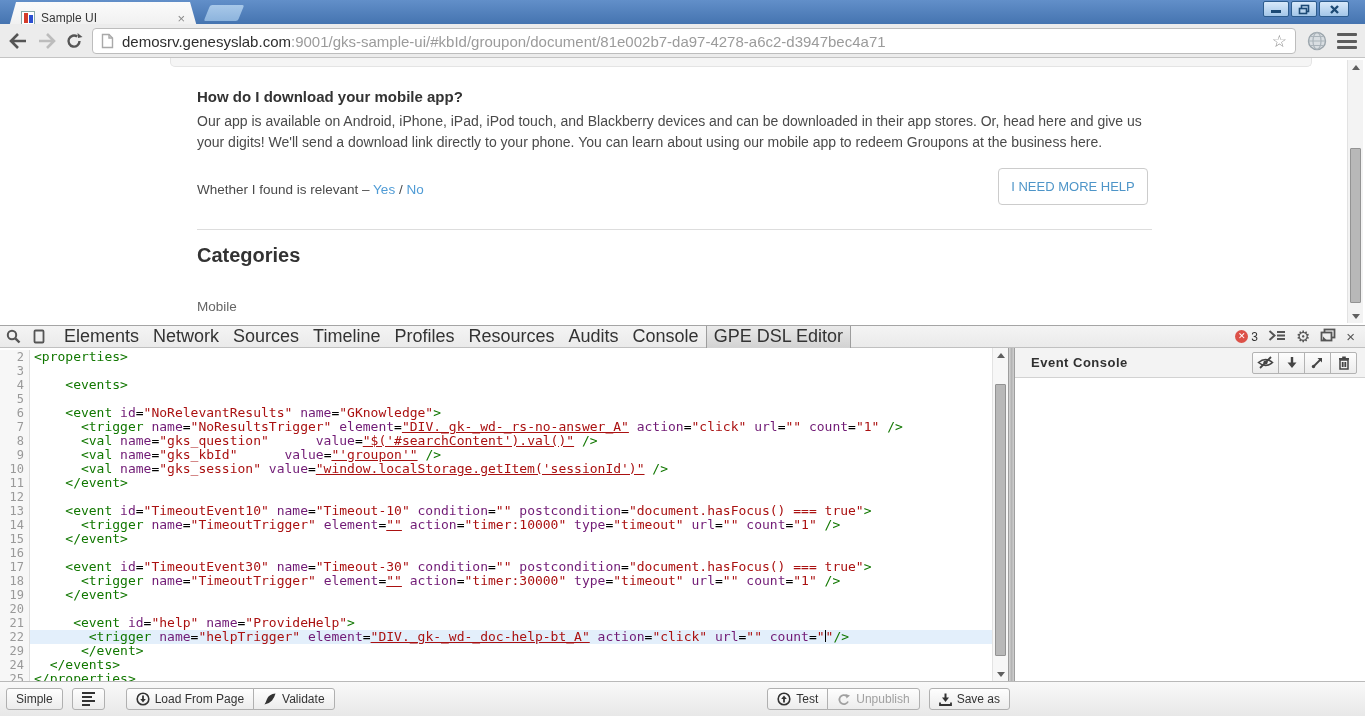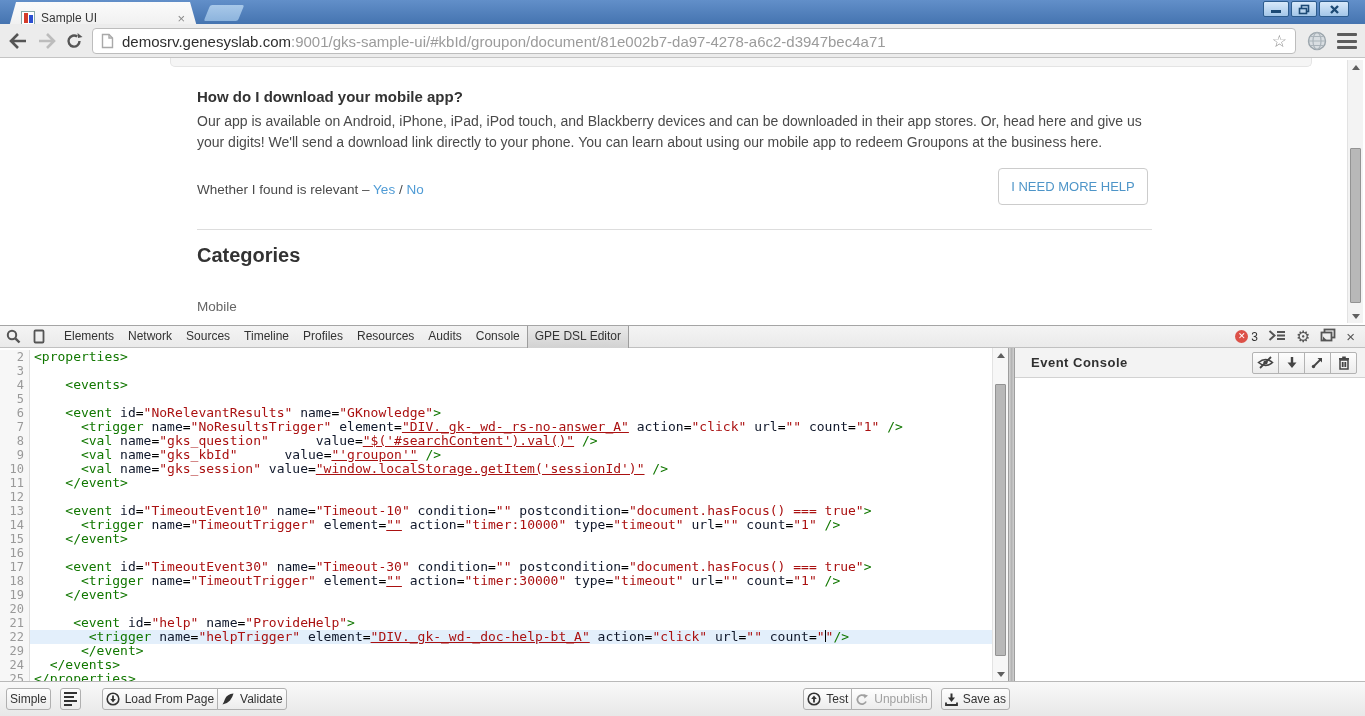--- a/index.html
+++ b/index.html
@@ -65,38 +65,38 @@
   #page-scroll { right:2px; top:2px; width:16px; height:263px; border-left:1px solid #e2e2e2; }
   #page-scroll .sb-thumb { top:88px; height:155px; }
 
   
   #devtools { position:absolute; left:0; top:325px; width:1365px; height:391px; background:#fff; border-top:1px solid #a5a5a5; }
   #dt-tabbar { position:absolute; left:0; top:0; width:1365px; height:22px;
     background:linear-gradient(#f4f4f4,#eaeaea); border-bottom:1px solid #c0c0c0;
     display:flex; align-items:center; }
   .dt-icon { padding:0 6px; display:flex; align-items:center; }
   #dt-tabs { display:flex; height:22px; margin-left:6px; }
-  .dt-tab { font-size:12px; color:#333; line-height:21px; padding:0 7px; white-space:nowrap; }
+  .dt-tab { font-size:18px; color:#333; line-height:21px; padding:0 7px; white-space:nowrap; }
   .dt-tab.sel { background:linear-gradient(#e9e9e9,#d2d2d2); border-left:1px solid #9d9d9d; border-right:1px solid #9d9d9d; }
   #dt-right { margin-left:auto; display:flex; align-items:center; gap:10px; padding-right:10px; }
   .err-badge { display:flex; align-items:center; gap:3px; font-size:12px; color:#333; }
   .err-dot { width:13px; height:13px; border-radius:50%; background:#dc5148; color:#fff; font-size:9px;
     display:flex; align-items:center; justify-content:center; line-height:1; }
   .gear { font-size:16px; color:#565656; line-height:1; }
   .dt-x { font-size:15px; color:#565656; line-height:1; }
 
   
   #editor { position:absolute; left:0; top:22px; width:1008px; height:333px; background:#fff; overflow:hidden; }
   #cm-lines { position:absolute; left:0; top:2px; right:16px; bottom:0; }
   .cm-row { display:flex; height:14px; white-space:pre; font-family:"DejaVu Sans Mono",monospace; font-size:13px; line-height:14px; }
   .cm-ln { flex:none; width:30px; padding-right:5px; text-align:right; color:#999; font-size:12px;
     background:#f7f7f7; border-right:1px solid #ddd; }
   .cm-lc { flex:1; padding-left:4px; overflow:hidden; }
   .cm-row.active .cm-lc { background:#e3effb; }
-  .tok-p { color:#000; } .tok-t { color:#117700; } .tok-a { color:#0f172a; }
+  .tok-p { color:#000; } .tok-t { color:#117700; } .tok-a { color:#701a75; }
   .tok-s { color:#aa1111; } .tok-u { color:#aa1111; text-decoration:underline; }
   .cm-cursor { display:inline-block; width:1px; height:12px; background:#000; vertical-align:-1px; }
   #editor-scroll { right:0; top:0; width:16px; height:333px; border-left:1px solid #e3e3e3; background:#f7f7f7; }
   #editor-scroll .sb-thumb { top:36px; height:272px; }
 
   
   #splitter { position:absolute; left:1008px; top:22px; width:7px; height:333px;
     background:linear-gradient(90deg,#d6d6d6,#b4b4b4,#d0d0d0); border-left:1px solid #9e9e9e; border-right:1px solid #9e9e9e; }
   #evconsole { position:absolute; left:1015px; top:22px; width:350px; height:333px; background:#fff; }
   #ev-header { height:30px; background:#f3f3f3; border-bottom:1px solid #d2d2d2;
@@ -106,21 +106,21 @@
   .ev-btn { width:27px; height:22px; border:1px solid #b3b3b3; margin-left:-1px;
     background:linear-gradient(#fdfdfd,#ececec); display:flex; align-items:center; justify-content:center; }
   .ev-btn:first-child { border-radius:2px 0 0 2px; margin-left:0; }
   .ev-btn:last-child { border-radius:0 2px 2px 0; }
 
   
   #dt-toolbar { position:absolute; left:0; top:355px; width:1365px; height:36px;
     background:linear-gradient(#f9f9f9,#e7e7e7); border-top:1px solid #b9b9b9; }
   .dtb-btn { height:22px; border:1px solid #b0b0b0; border-radius:3px;
     background:linear-gradient(#fefefe,#ececec); color:#333; font-size:12px;
-    display:flex; align-items:center; gap:5px; padding:0 3px; white-space:nowrap; }
+    display:flex; align-items:center; gap:5px; padding:0 9px; white-space:nowrap; }
   .dtb-btn.disabled { color:#a0a0a0; }
   .btn-group { display:flex; }
   .btn-group .dtb-btn { border-radius:0; margin-left:-1px; }
   .btn-group .dtb-btn:first-child { border-radius:3px 0 0 3px; margin-left:12px; }
   .btn-group .dtb-btn:last-child { border-radius:0 3px 3px 0; }
   #dtb-left { position:absolute; left:6px; top:6px; display:flex; gap:9px; }
   #dtb-right { position:absolute; right:355px; top:6px; display:flex; gap:9px; }
   .lines-icon { display:flex; flex-direction:column; gap:2px; }
   .lines-icon i { display:block; height:2px; background:#333; }
 </style>

